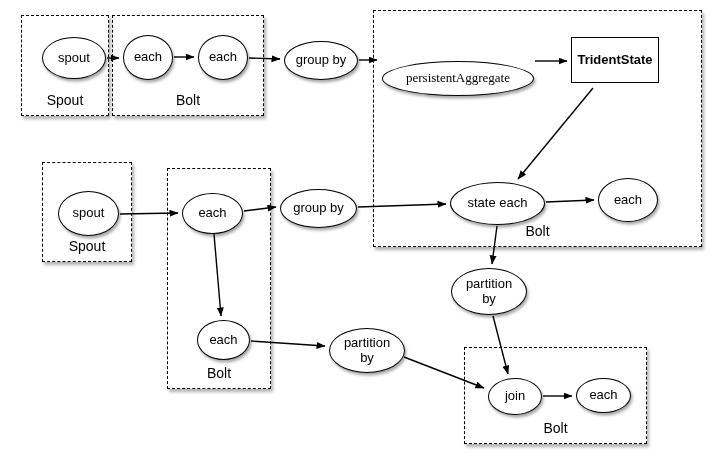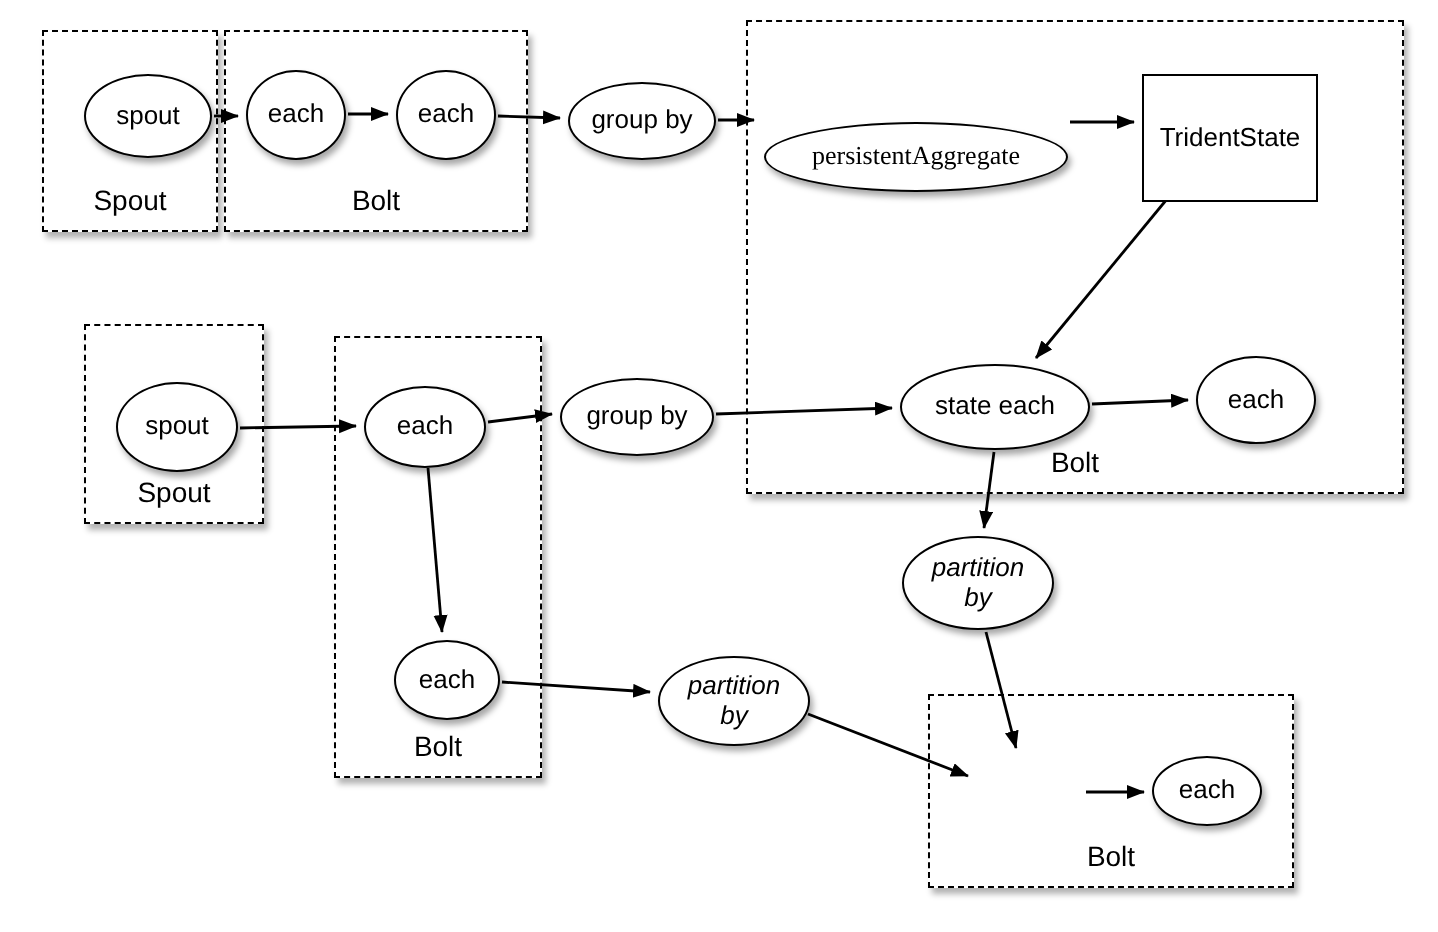--- a/index.html
+++ b/index.html
@@ -41,21 +41,21 @@
     z-index: 3;
   }
   .ellipse {
     border-radius: 50%;
     box-shadow: 1.5px 2.5px 3px rgba(0,0,0,0.35);
   }
   .rectnode {
     border-radius: 0;
     box-shadow: none;
   }
-  .wrap2 { padding: 0 9px; font-style: italic; }
+  .wrap2 { padding: 0 9px; }
   svg.edges {
     position: absolute;
     left: 0; top: 0;
     width: 719px; height: 466px;
     z-index: 2;
     pointer-events: none;
   }
   svg.edges line { stroke: #000; stroke-width: 1.4; }
 </style>
 </head>
@@ -104,24 +104,25 @@
     <line x1="404" y1="357" x2="484" y2="388" marker-end="url(#arrow)"></line>
     <line x1="493" y1="316" x2="508" y2="374" marker-end="url(#arrow)"></line>
     <line x1="543" y1="396" x2="572" y2="396" marker-end="url(#arrow)"></line>
   </svg>
 
   <div class="node ellipse" style="left:42px; top:37px; width:64px; height:42px;">spout</div>
   <div class="node ellipse" style="left:123px; top:35px; width:50px; height:45px;">each</div>
   <div class="node ellipse" style="left:198px; top:35px; width:50px; height:45px;">each</div>
   <div class="node ellipse" style="left:284px; top:41px; width:74px; height:39px;">group by</div>
   <div class="node ellipse" style="left:382px; top:61px; width:152px; height:35px;font-family:Liberation Serif, serif;">persistentAggregate</div>
-  <div class="node rectnode" style="left:571px; top:37px; width:88px; height:64px;">TridentState</div>
+  <div class="node rectnode" style="left:571px; top:37px; width:88px; height:46px;font-weight:bold;">TridentState</div>
   <div class="node ellipse" style="left:450px; top:182px; width:95px; height:43px;">state each</div>
   <div class="node ellipse" style="left:598px; top:178px; width:60px; height:44px;">each</div>
   <div class="node ellipse" style="left:58px; top:191px; width:61px; height:45px;">spout</div>
   <div class="node ellipse" style="left:182px; top:193px; width:61px; height:41px;">each</div>
   <div class="node ellipse" style="left:280px; top:189px; width:77px; height:39px;">group by</div>
   <div class="node ellipse" style="left:197px; top:320px; width:53px; height:40px;">each</div>
   <div class="node ellipse wrap2" style="left:329px; top:328px; width:76px; height:45px;">partition by</div>
   <div class="node ellipse wrap2" style="left:451px; top:268px; width:76px; height:47px;">partition by</div>
+  <div class="node ellipse" style="left:488px; top:378px; width:54px; height:37px;">join</div>
   <div class="node ellipse" style="left:576px; top:378px; width:55px; height:35px;">each</div>
 
 </div>
 
 </body></html>

